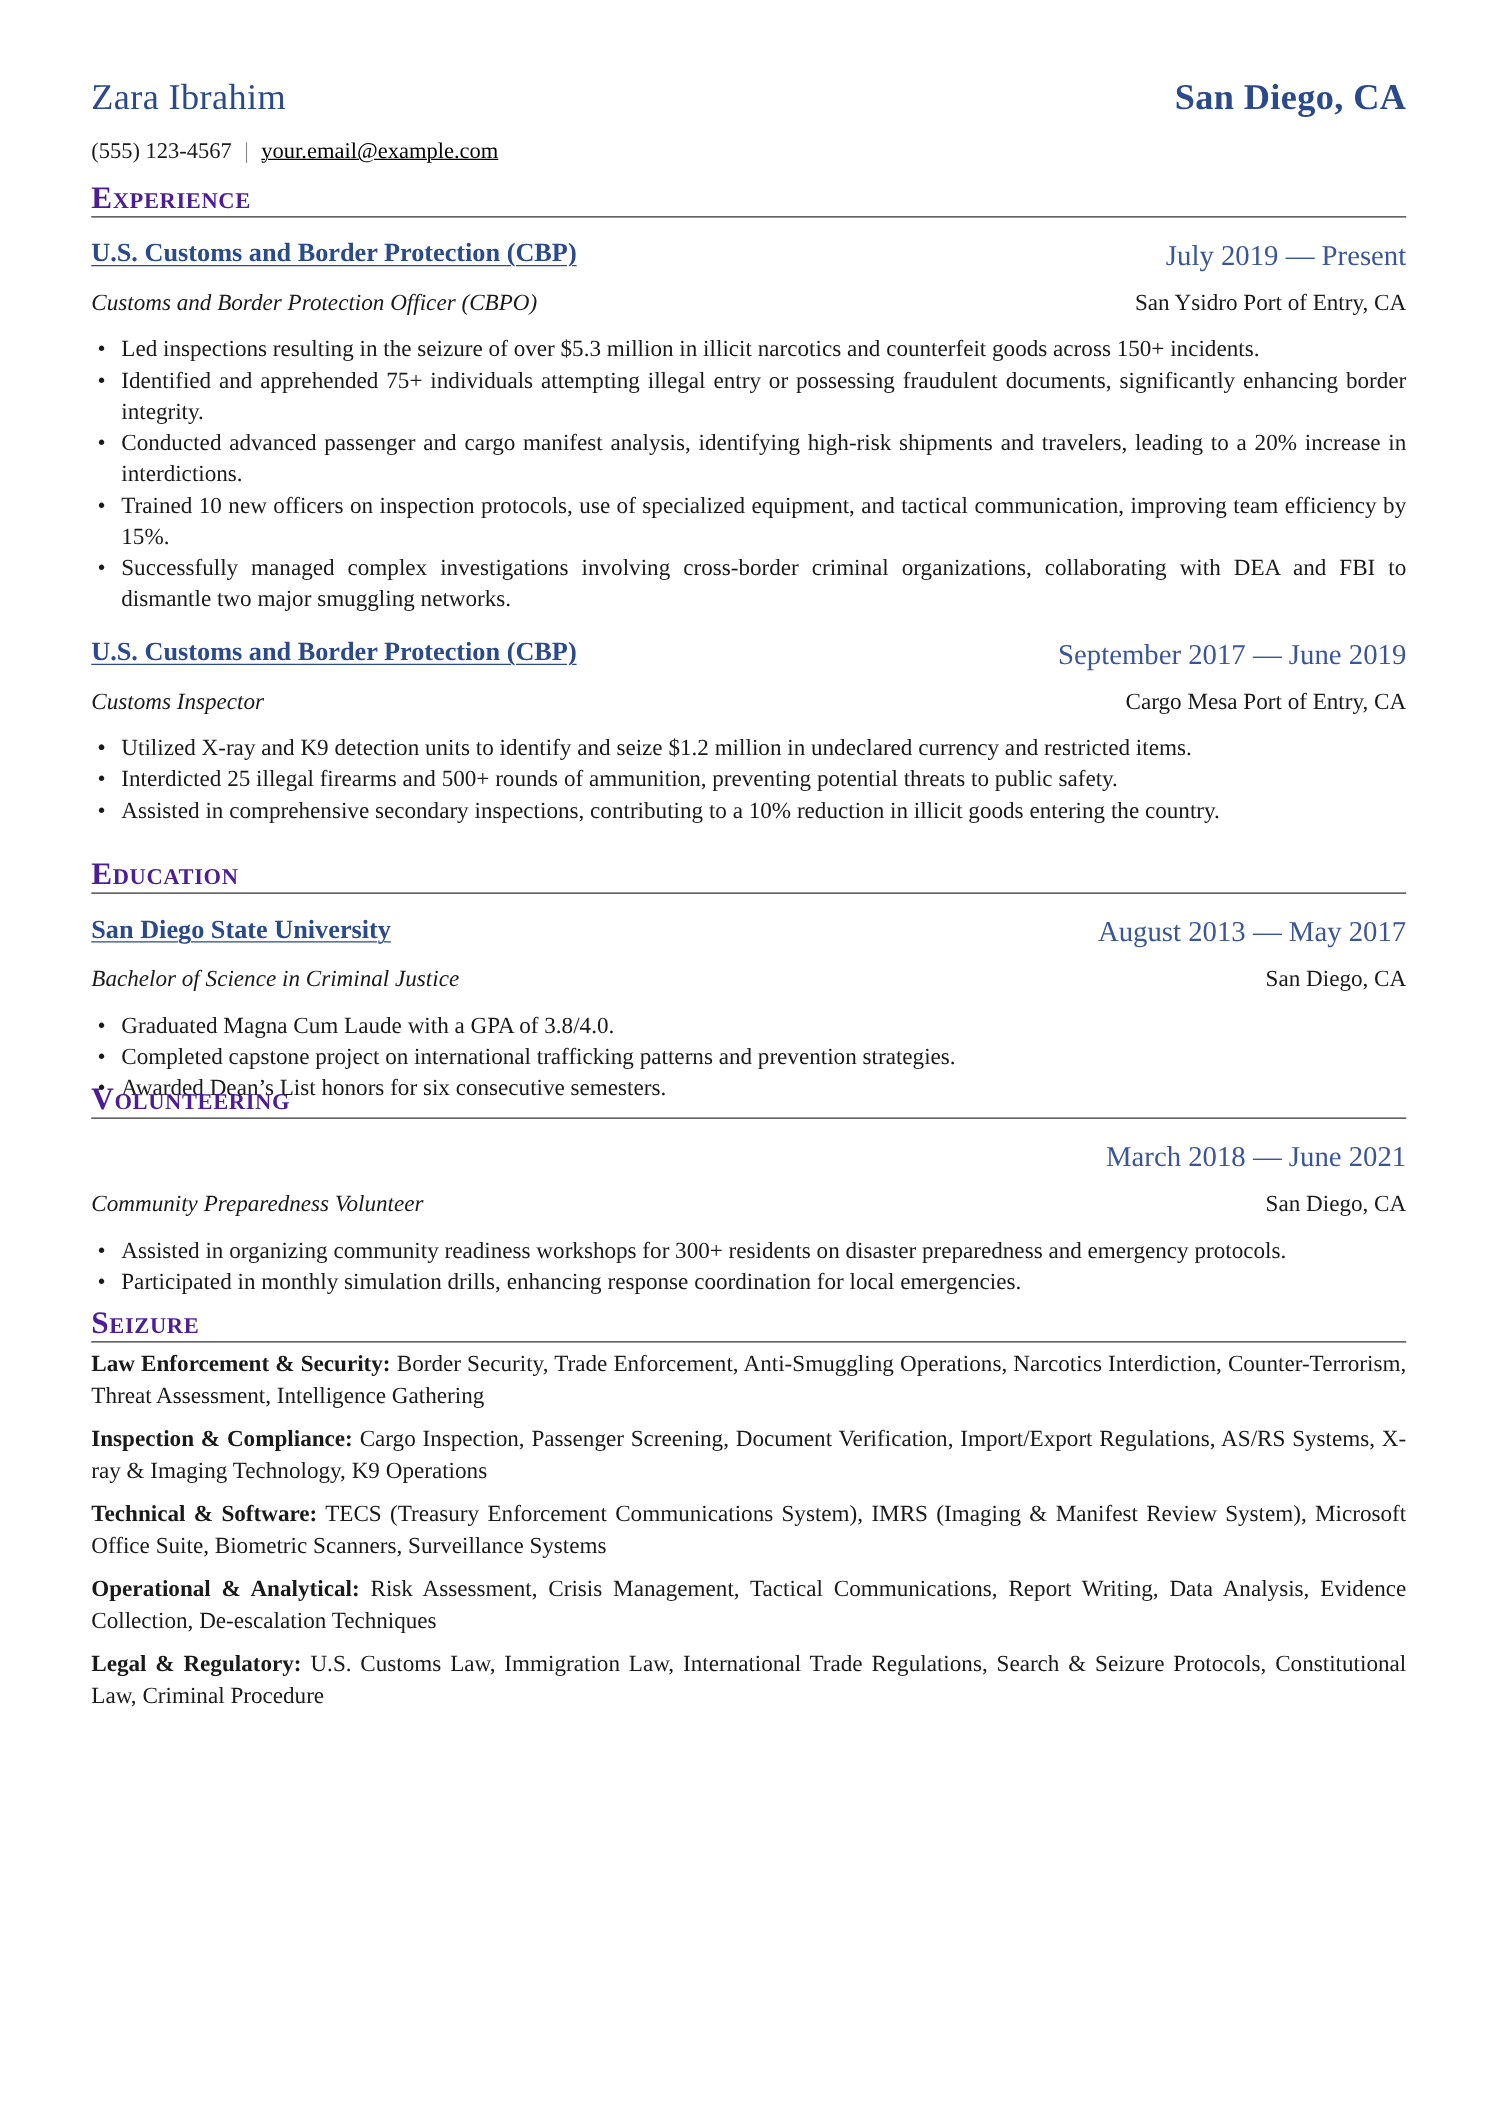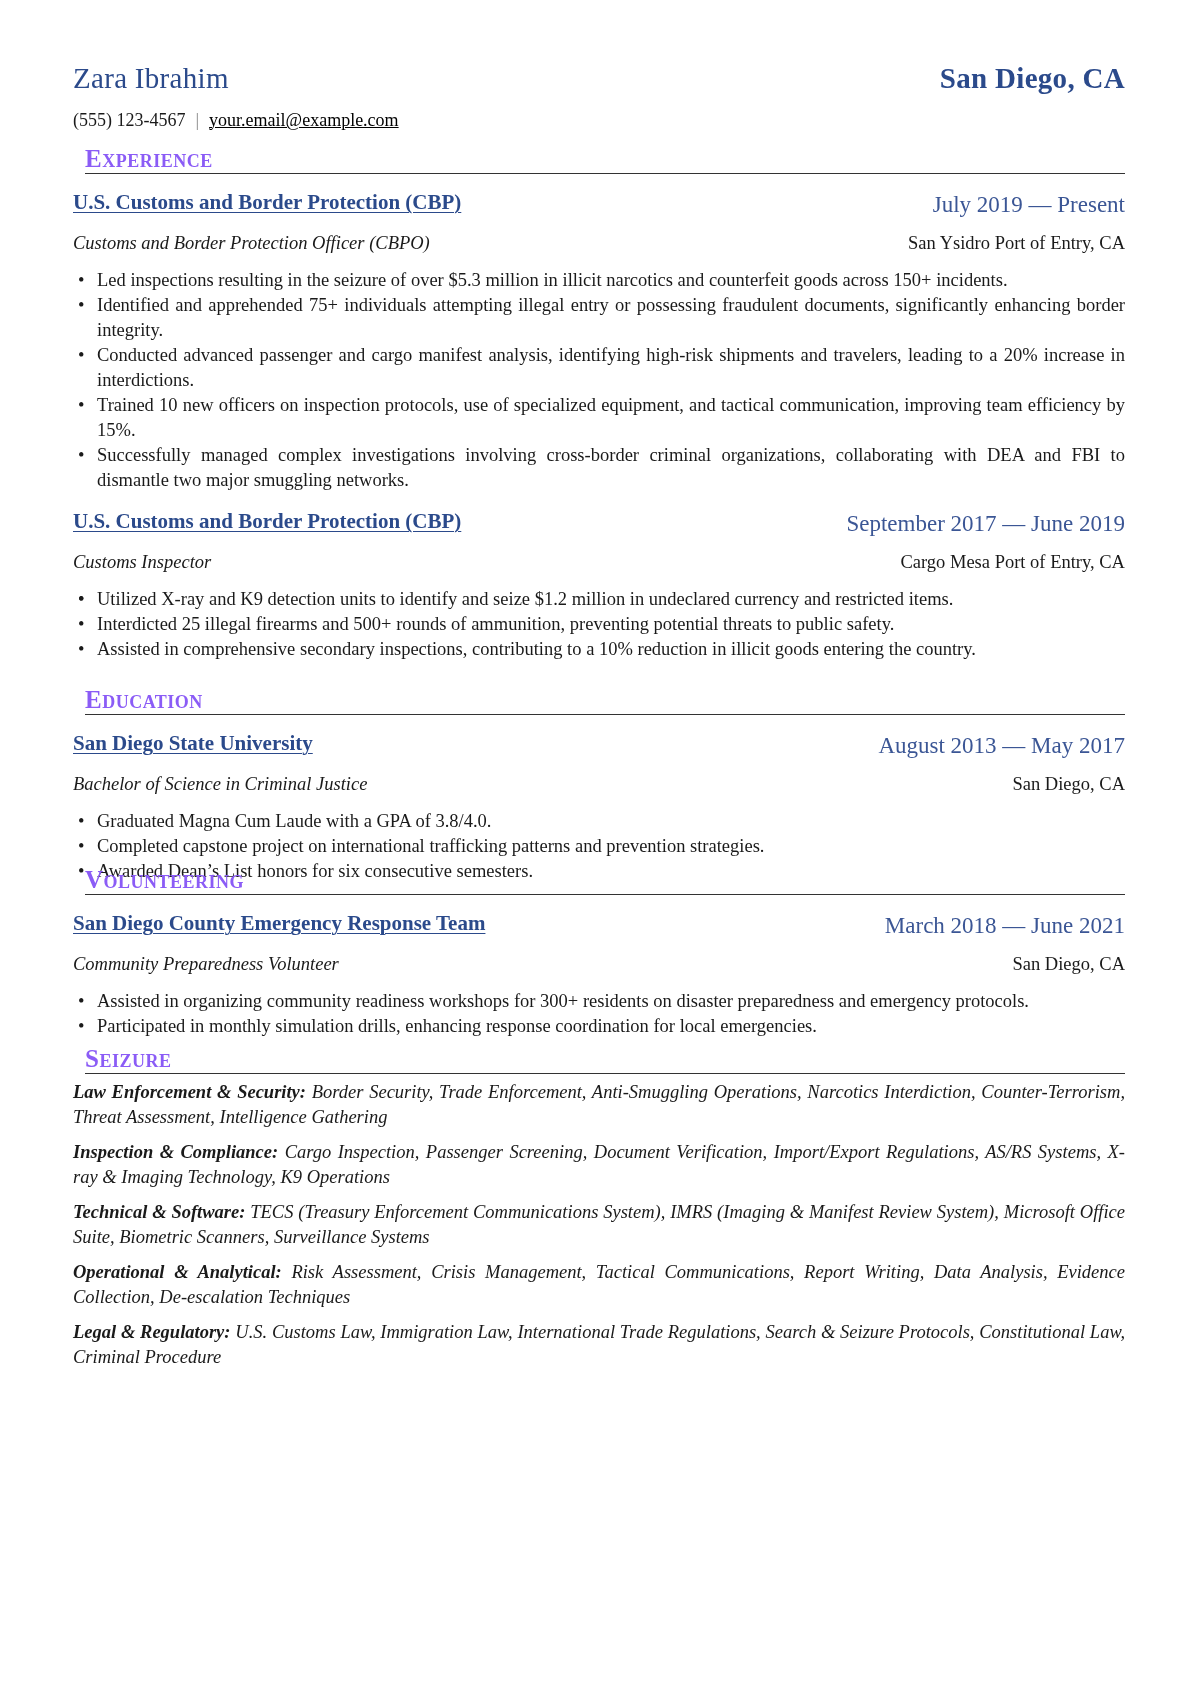--- a/index.html
+++ b/index.html
@@ -11,22 +11,22 @@
           font-family: "Liberation Serif", "DejaVu Serif", serif; letter-spacing: 0.3px; }
   .location { position: absolute; right: 0; top: 0; font-size: 29px; font-weight: bold; color: #2b4a8b;
               font-family: "Liberation Serif", "DejaVu Serif", serif; letter-spacing: 0.3px; }
   .contact { position: absolute; top: 110px; left: 0; font-size: 18px;
              font-family: "Liberation Serif", "DejaVu Serif", serif; color: #1a1a1a; }
   .contact .sep { color: #888; margin: 0 10px; }
   .contact a { color: #000000; text-decoration-thickness: 1px; }
 
   .section { position: absolute; left: 0; width: 1052px; }
   .section-title { font-family: "Liberation Serif", "DejaVu Serif", serif; font-weight: bold;
-                   color: #8b5cf6; font-variant: small-caps; font-size: 25px; letter-spacing: 0.5px;
-                   line-height: 26px; padding-bottom: 1px; border-bottom: 1.3px solid #333; margin-left: 12px; }
+                   color: #4c1d95; font-variant: small-caps; font-size: 25px; letter-spacing: 0.5px;
+                   line-height: 26px; padding-bottom: 1px; border-bottom: 1.3px solid #333; }
   .entry { position: relative; width: 1052px; }
   .entry-row { position: relative; height: 27px; font-family: "Liberation Serif", "DejaVu Serif", serif; margin-top: 16px; }
   .org { position: absolute; left: 0; top: 0; font-size: 21px; font-weight: bold; color: #2b4a8b;
          text-decoration: underline; text-decoration-thickness: 1px; text-underline-offset: 3px; }
   .dates { position: absolute; right: 0; top: 2px; font-size: 23px; color: #3b5695; }
   .role { position: absolute; left: 0; top: 0; font-size: 18.5px; font-style: italic; }
   .place { position: absolute; right: 0; top: 0; font-size: 18.5px; }
   ul.bullets { margin: 0; padding: 0; list-style: none;
                font-family: "Liberation Serif", "DejaVu Serif", serif; font-size: 18.5px; line-height: 25px; }
   ul.bullets li { position: relative; padding-left: 24px; text-align: justify; }
@@ -103,37 +103,36 @@
         <li><span class="dot">•</span><span>Completed capstone project on international trafficking patterns and prevention strategies.</span></li>
         <li><span class="dot">•</span><span>Awarded Dean’s List honors for six consecutive semesters.</span></li>
       </ul>
     </div>
   </div>
 
   <div class="section" style="top:867px;">
     <div class="section-title">Volunteering</div>
     <div class="entry" style="margin-top:8px;">
       <div class="entry-row">
-        <a class="org">San Diego County Emergency Response Team</a>
         <span class="dates">March 2018 — June 2021</span>
       </div>
       <div class="entry-row" style="height:35px;">
         <span class="role">Community Preparedness Volunteer</span>
         <span class="place">San Diego, CA</span>
       </div>
       <ul class="bullets">
         <li><span class="dot">•</span><span>Assisted in organizing community readiness workshops for 300+ residents on disaster preparedness and emergency protocols.</span></li>
         <li><span class="dot">•</span><span>Participated in monthly simulation drills, enhancing response coordination for local emergencies.</span></li>
       </ul>
     </div>
   </div>
 
   <div class="section" style="top:1046px;">
     <div class="section-title">Seizure</div>
-    <div style="margin-top:6px;font-style:italic;">
+    <div style="margin-top:6px;">
       <div class="skill"><b>Law Enforcement &amp; Security:</b> <span>Border Security, Trade Enforcement, Anti-Smuggling Operations, Narcotics Interdiction, Counter-Terrorism, Threat Assessment, Intelligence Gathering</span></div>
       <div class="skill"><b>Inspection &amp; Compliance:</b> <span>Cargo Inspection, Passenger Screening, Document Verification, Import/Export Regulations, AS/RS Systems, X-ray &amp; Imaging Technology, K9 Operations</span></div>
       <div class="skill"><b>Technical &amp; Software:</b> <span>TECS (Treasury Enforcement Communications System), IMRS (Imaging &amp; Manifest Review System), Microsoft Office Suite, Biometric Scanners, Surveillance Systems</span></div>
       <div class="skill"><b>Operational &amp; Analytical:</b> <span>Risk Assessment, Crisis Management, Tactical Communications, Report Writing, Data Analysis, Evidence Collection, De-escalation Techniques</span></div>
       <div class="skill"><b>Legal &amp; Regulatory:</b> <span>U.S. Customs Law, Immigration Law, International Trade Regulations, Search &amp; Seizure Protocols, Constitutional Law, Criminal Procedure</span></div>
     </div>
   </div>
 
 </div>
 

